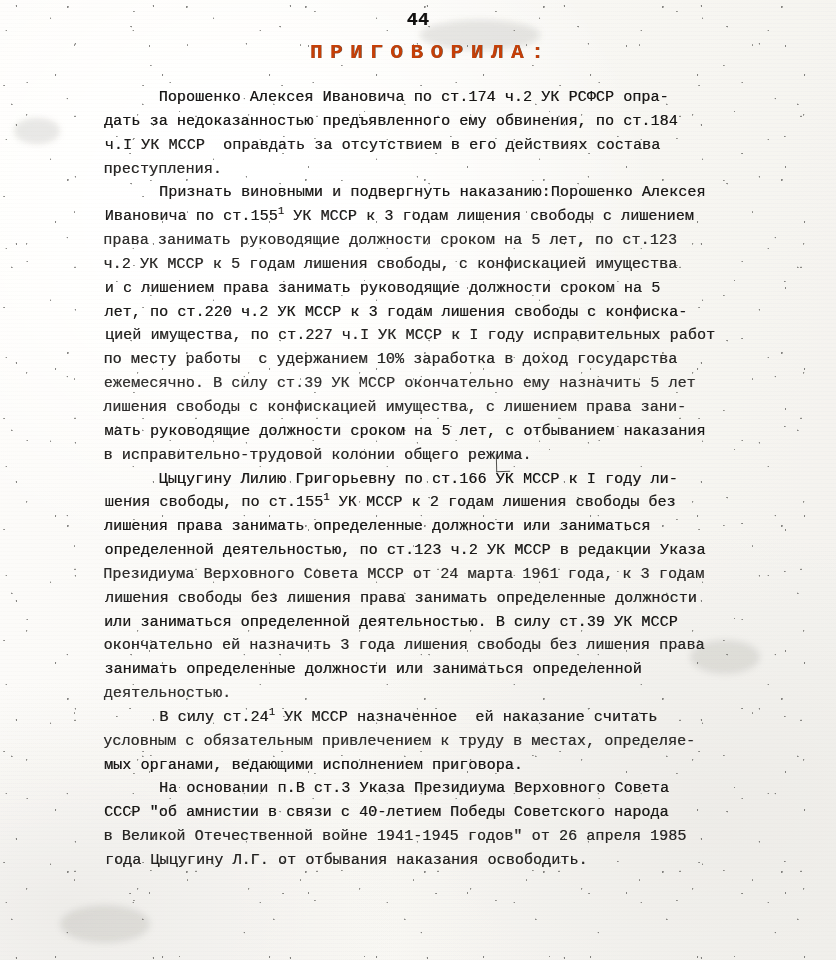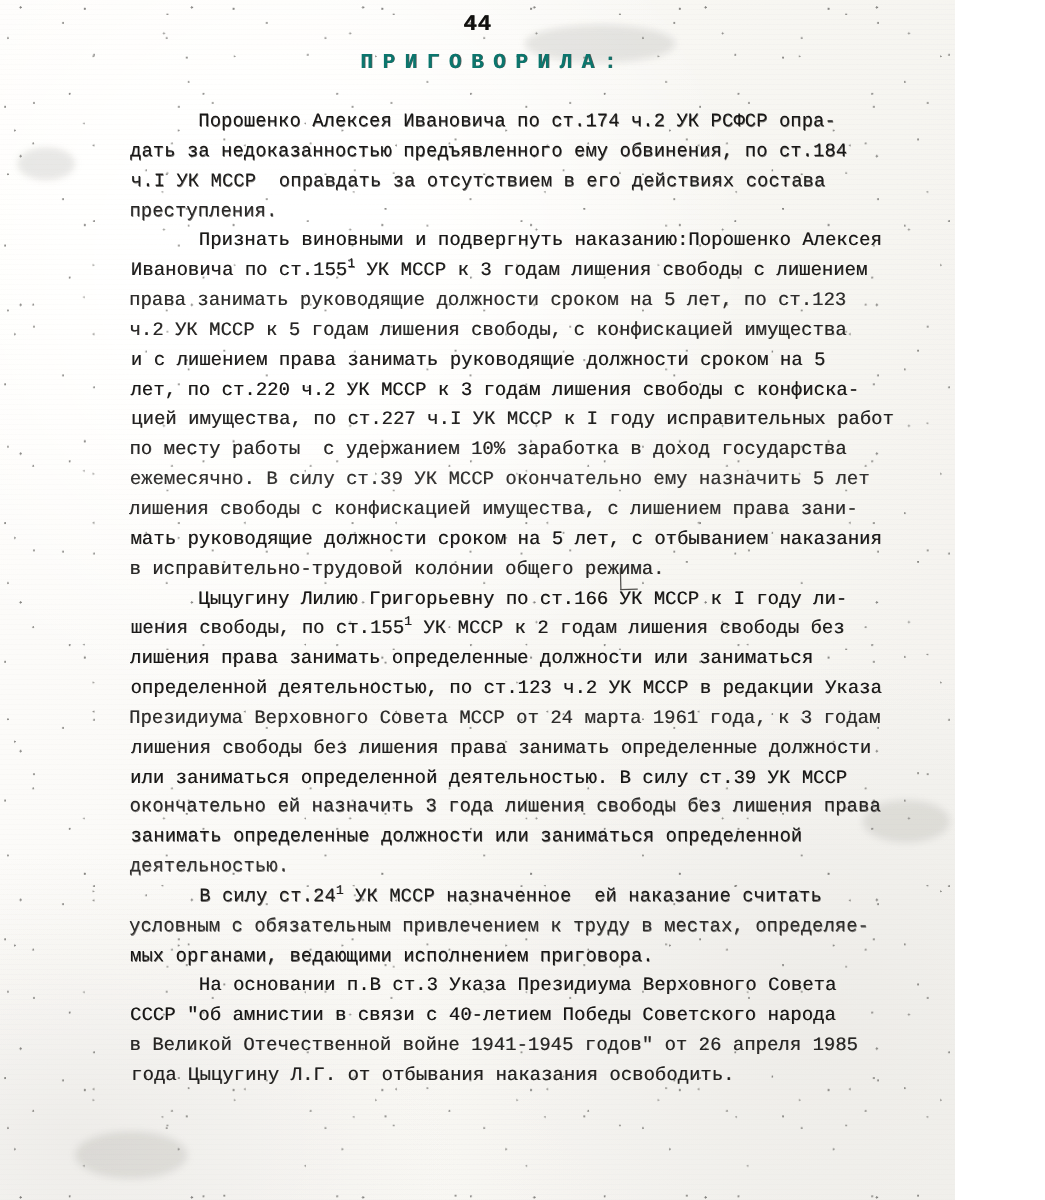--- a/index.html
+++ b/index.html
@@ -3,21 +3,21 @@
 <meta charset="utf-8">
 <style>
   html, body {
     margin: 0;
     padding: 0;
     background: #ffffff;
   }
 
   .page {
     position: relative;
-    width: 764px;
+    width: 836px;
     height: 960px;
     overflow: hidden;
     background: #f6f5f3;
     font-family: "Liberation Mono", "DejaVu Sans Mono", monospace;
     color: #1d1c1b;
     filter: contrast(1.04);
   }
 
   
   .paper-tone {
@@ -99,25 +99,25 @@
     color: #151413;
     text-shadow: 0.45px 0.25px 0.4px rgba(30,28,26,0.75);
   }
 
   .verdict-heading {
     position: absolute;
     top: 41px;
     left: 0;
     right: 0;
     text-align: center;
-    font-size: 17px;
+    font-size: 21px;
     font-weight: bold;
     letter-spacing: 7.5px;
     padding-left: 25px;
-    color: #0f766e;
+    color: #c2410c;
     text-shadow: 0.45px 0.25px 0.45px rgba(30,28,26,0.7);
   }
 
   .body-text {
     position: absolute;
     top: 86px;
     left: 104px;
     width: 738px;
     font-size: 15.1px;
     line-height: 23.85px;

